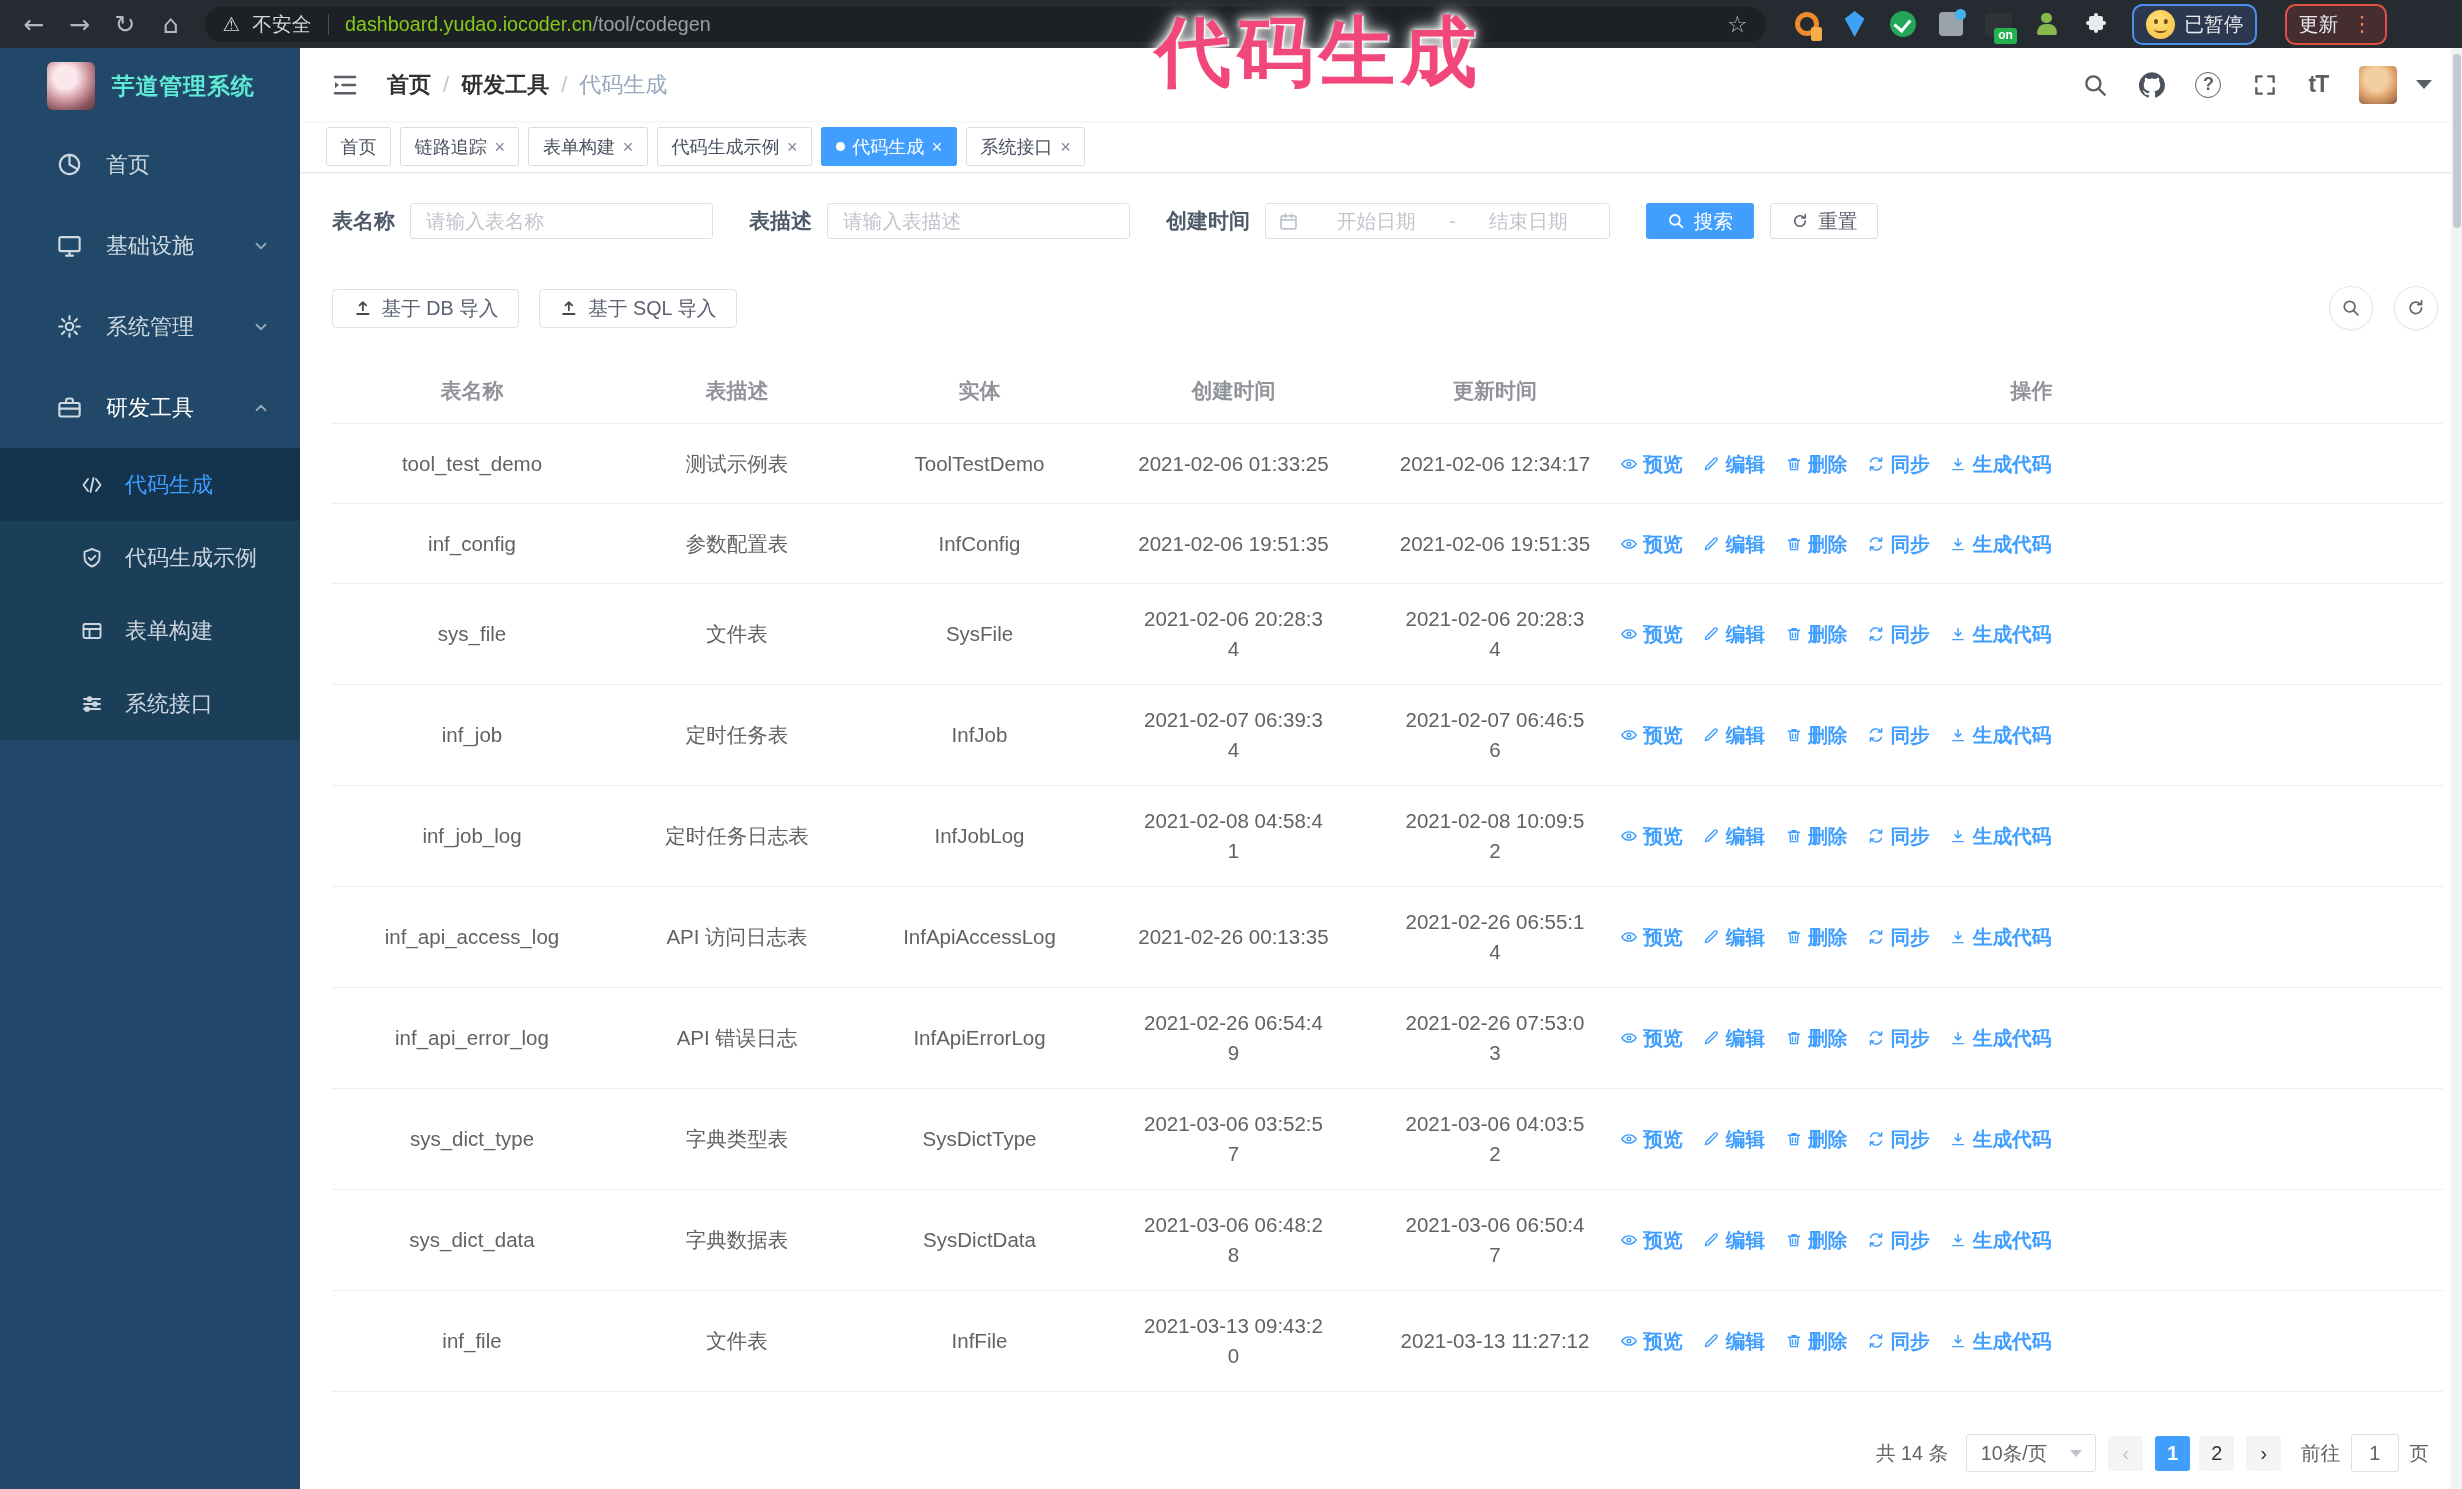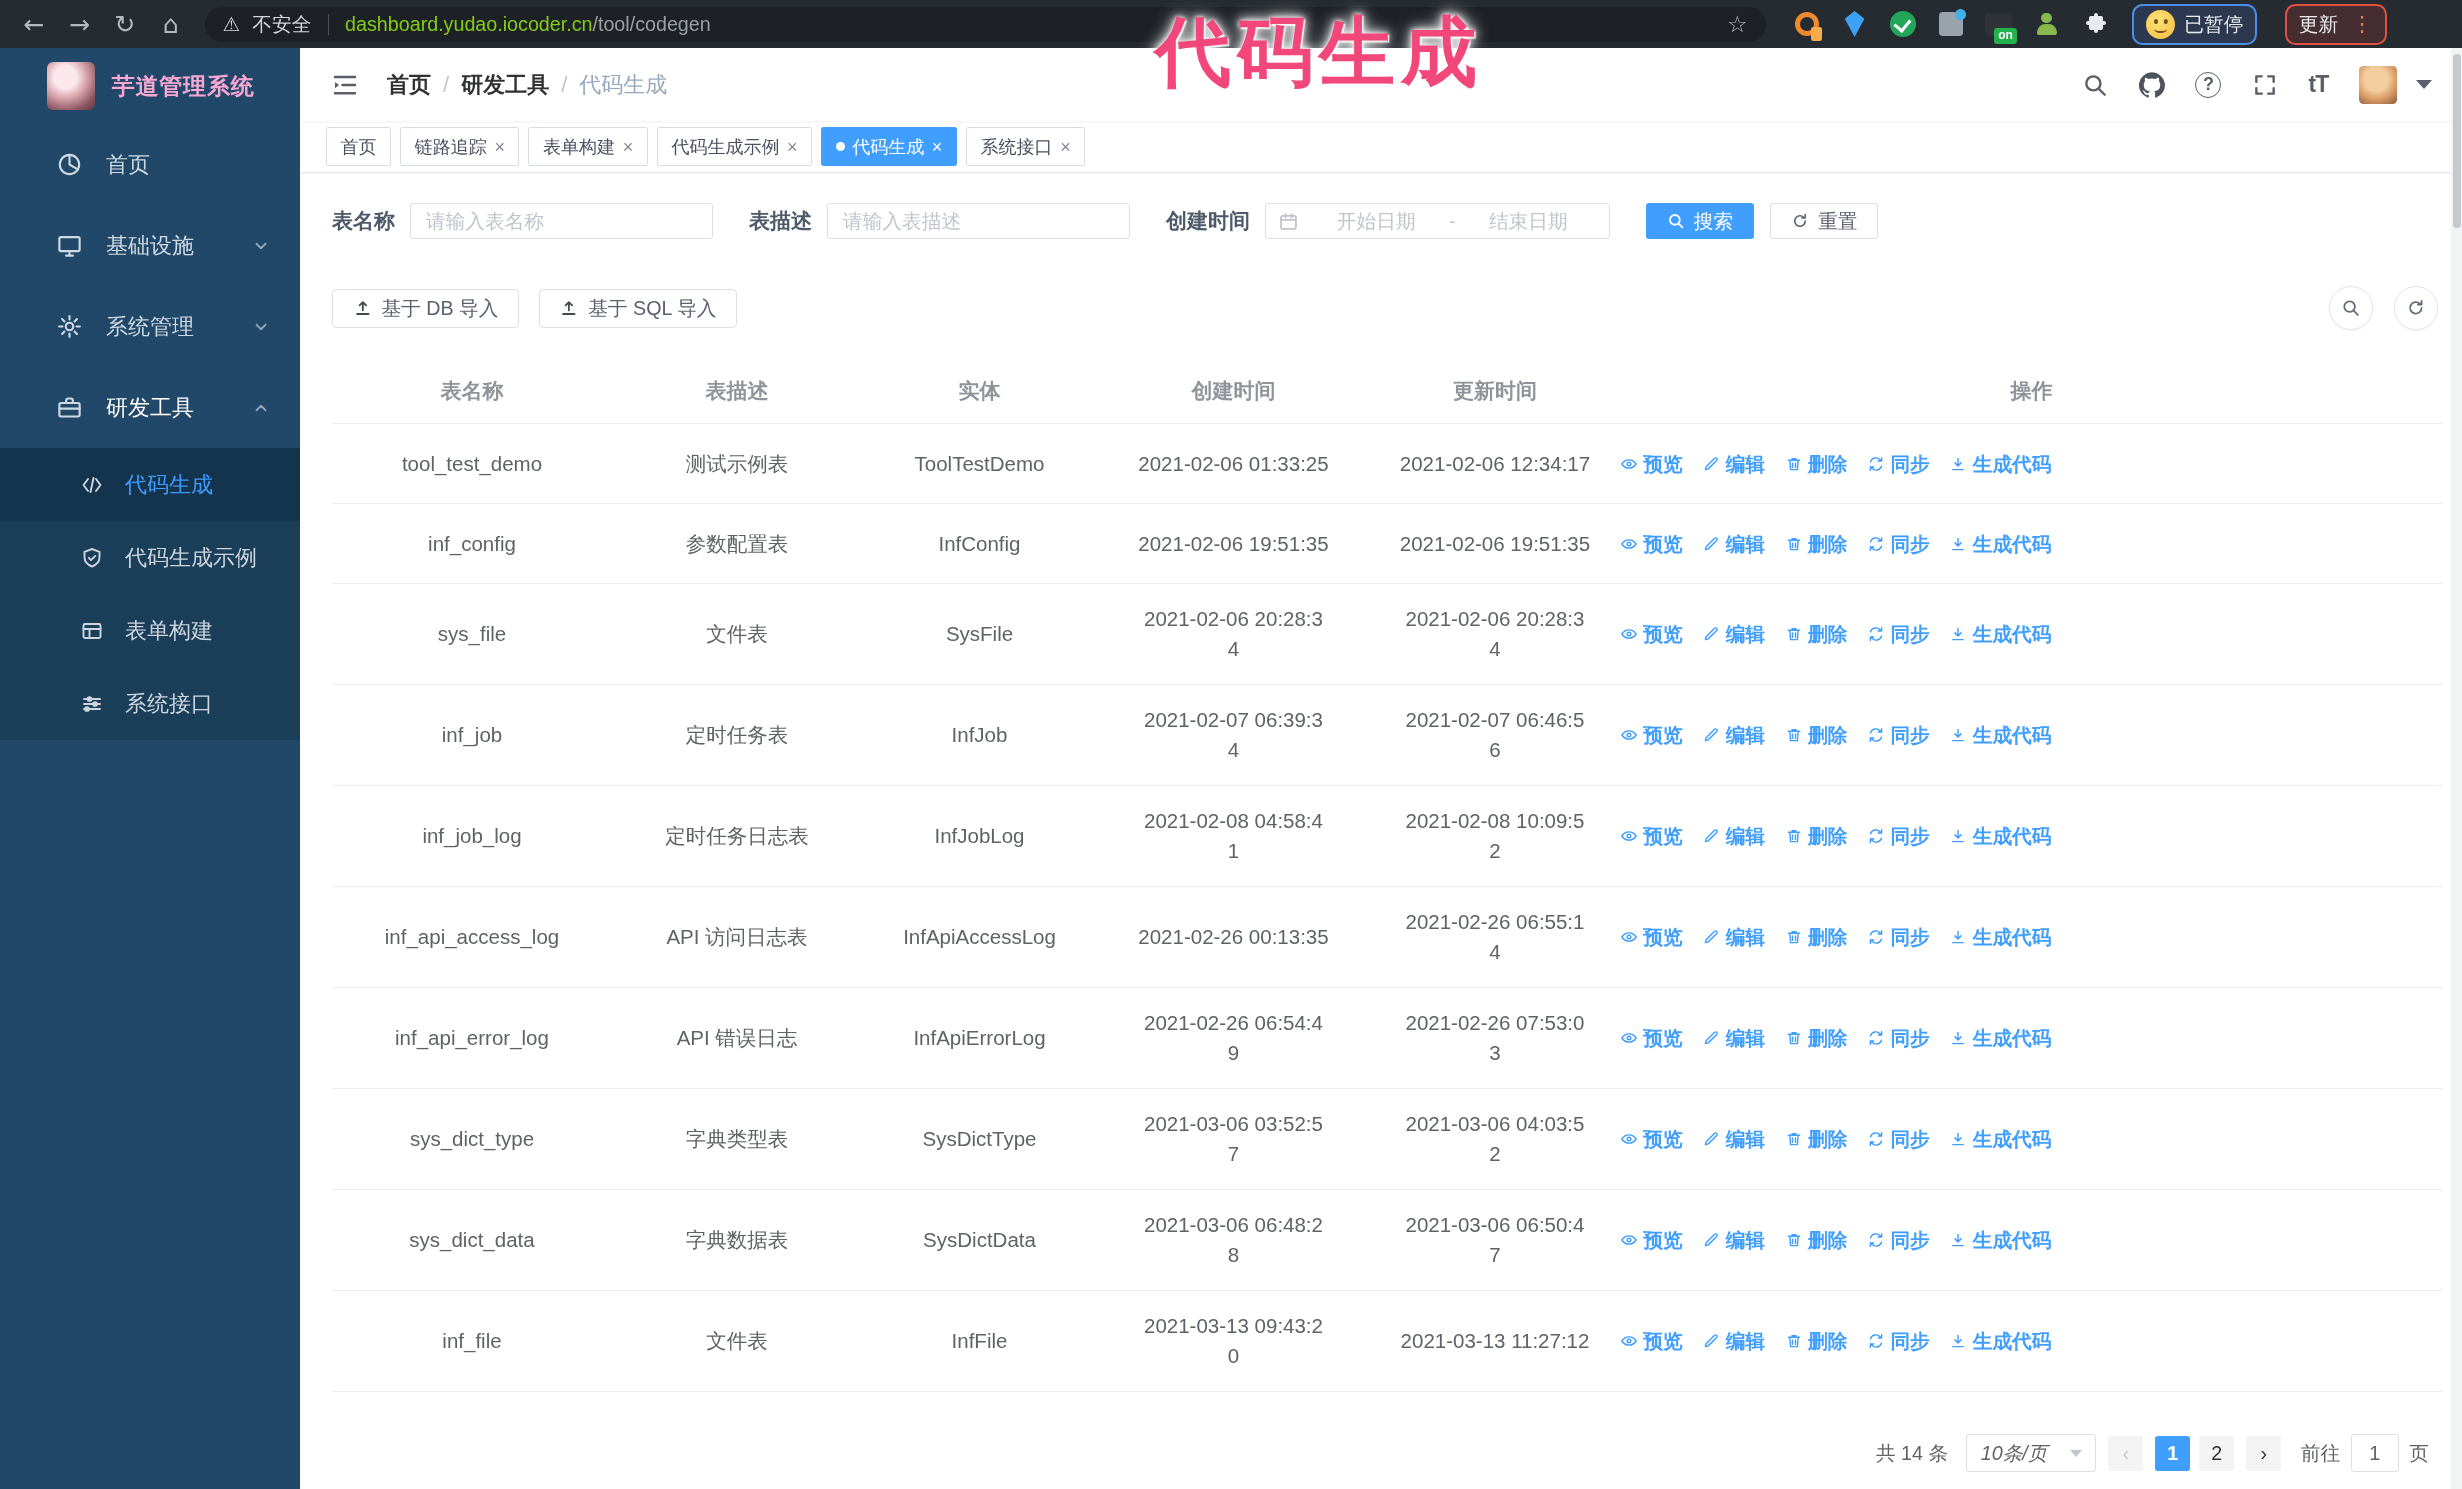--- a/index.html
+++ b/index.html
@@ -56,21 +56,21 @@
   
   .annotation { position:absolute; left:1155px; top:1.5px; z-index:50; font-size:76px; font-weight:700;
     letter-spacing:6px; color:#f2477a;
     text-shadow:0 0 4.5px #fff,0 0 10.6px #fff,0 0 18px rgba(255,255,255,.9),1.5px 1.5px 0 rgba(255,255,255,.7); }
 
   
   .sidebar { position:absolute; top:48px; left:0; width:300px; bottom:0; background:#214868; z-index:2; }
   .logo-row { height:76px; display:flex; align-items:center; padding-left:47px; gap:16.7px; }
   .logo-img { width:48px; height:48px; border-radius:6px;
     background:radial-gradient(circle at 38% 32%,#fbe7ec 0 26%,#d7a3ac 48%,#8a545e 78%,#5f3a42); }
-  .logo-title { color:#f9a8d4; font-size:23px; font-weight:700; letter-spacing:0.8px; }
+  .logo-title { color:#5eead4; font-size:23px; font-weight:700; letter-spacing:0.8px; }
   .menu-item { height:81px; display:flex; align-items:center; padding:0 30px 0 56px;
     color:#cfd9e2; cursor:pointer; }
   .mi-icon { width:27px; height:27px; margin-right:23px; flex:0 0 auto; }
   .mi-icon svg { width:100%; height:100%; }
   .mi-label { font-size:22px; flex:1; }
   .menu-item.expanded .mi-label { color:#fff; }
   .mi-arrow { width:18px; height:18px; color:#93a7b8; }
   .mi-arrow svg { width:100%; height:100%; }
   .mi-arrow.up { transform:rotate(180deg); }
   .submenu { background:#1b3e59; }
@@ -153,21 +153,21 @@
   .c-actions-wrap { display:flex; align-items:center; gap:19.7px;font-weight:bold; }
   .act { display:inline-flex; align-items:center; gap:5.3px; color:#409eff; font-size:19.7px;
     text-decoration:none; cursor:pointer; white-space:nowrap; }
   .act svg { width:18px; height:18px; }
 
   
   .pagination { margin-top:42px; display:flex; align-items:center; justify-content:flex-end; gap:12px;
     font-size:19.7px; color:#606266; padding-right:12px; }
   .pg-total { margin-right:6px; }
   .pg-select { width:130px; height:38px; border:0.8px solid #dcdfe6; border-radius:3px;
-    display:flex; align-items:center; padding:0 13.6px; color:#606266; cursor:pointer;font-style:italic; }
+    display:flex; align-items:center; padding:0 13.6px; color:#606266; cursor:pointer; }
   .pg-select .sel-caret { margin-left:auto; width:0; height:0; border-left:6.8px solid transparent;
     border-right:6.8px solid transparent; border-top:7.6px solid #c0c4cc; }
   .pg-btn { min-width:35px; height:35px; border-radius:3px; background:#f4f4f5; border:none;
     display:flex; align-items:center; justify-content:center; font-size:19.7px; color:#303133;
     cursor:pointer; font-family:inherit; }
   .pg-btn.disabled { color:#c0c4cc; }
   .pg-pages { display:flex; gap:9px; }
   .page-btn { min-width:35px; height:35px; border-radius:3px; background:#f4f4f5; border:none;
     font-size:19.7px; color:#303133; cursor:pointer; font-family:inherit; }
   .page-btn.active { background:#409eff; color:#fff; font-weight:700; }

